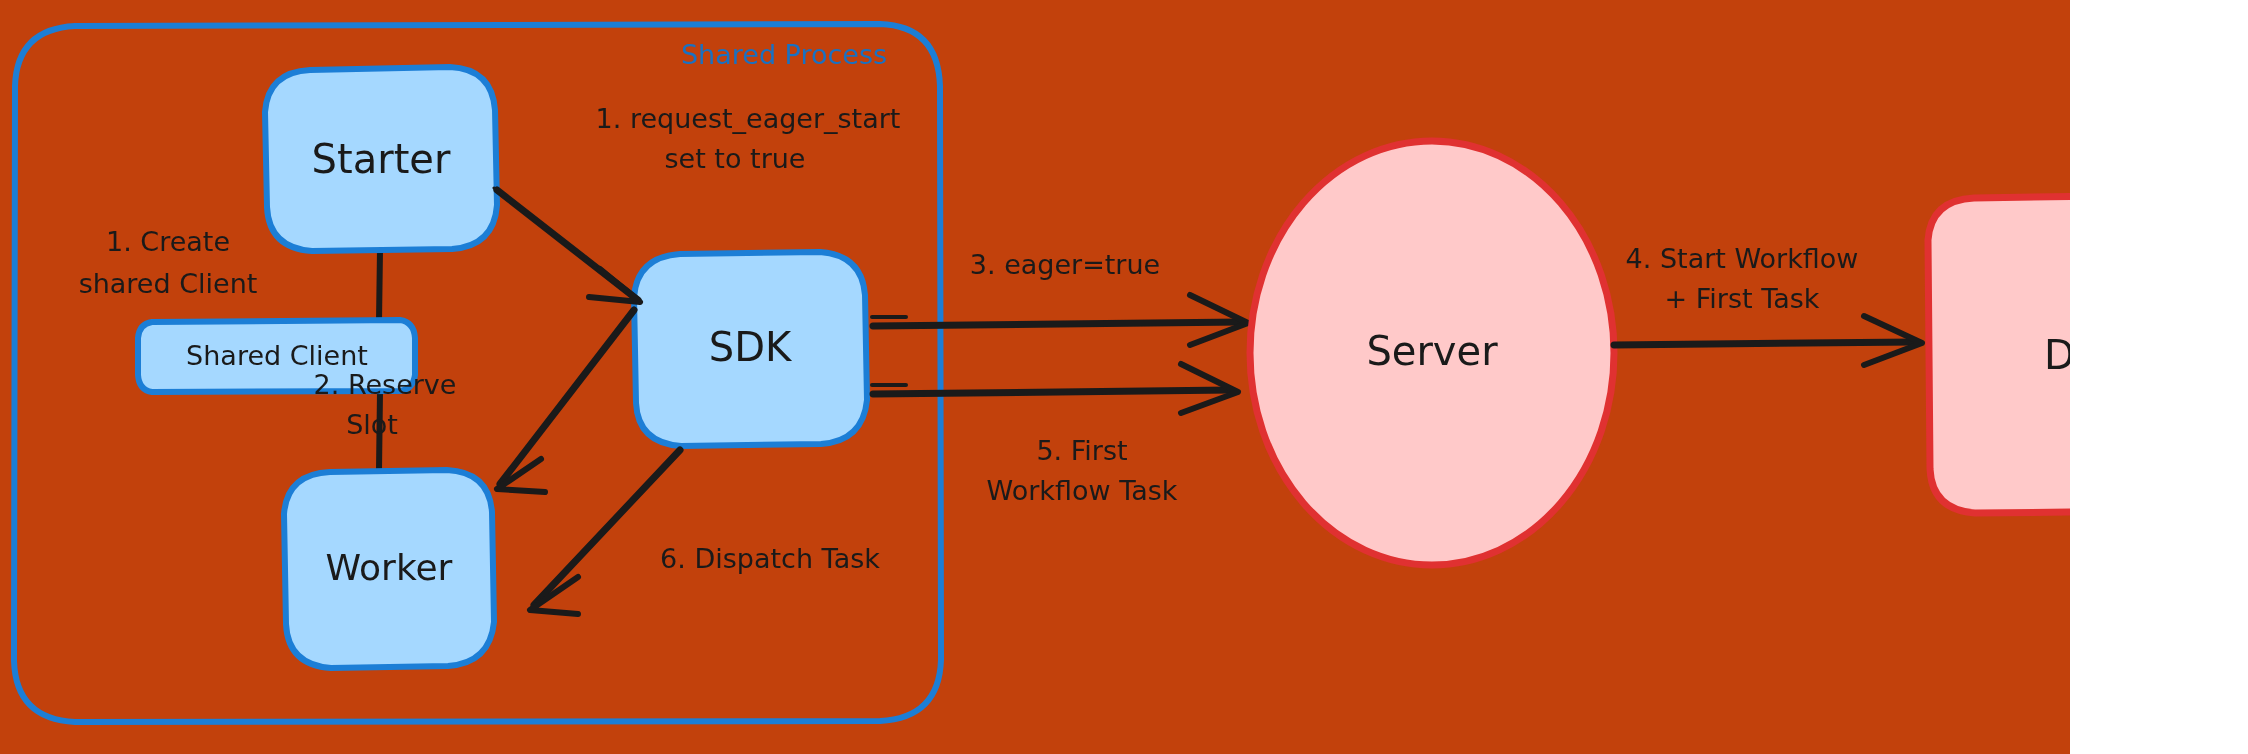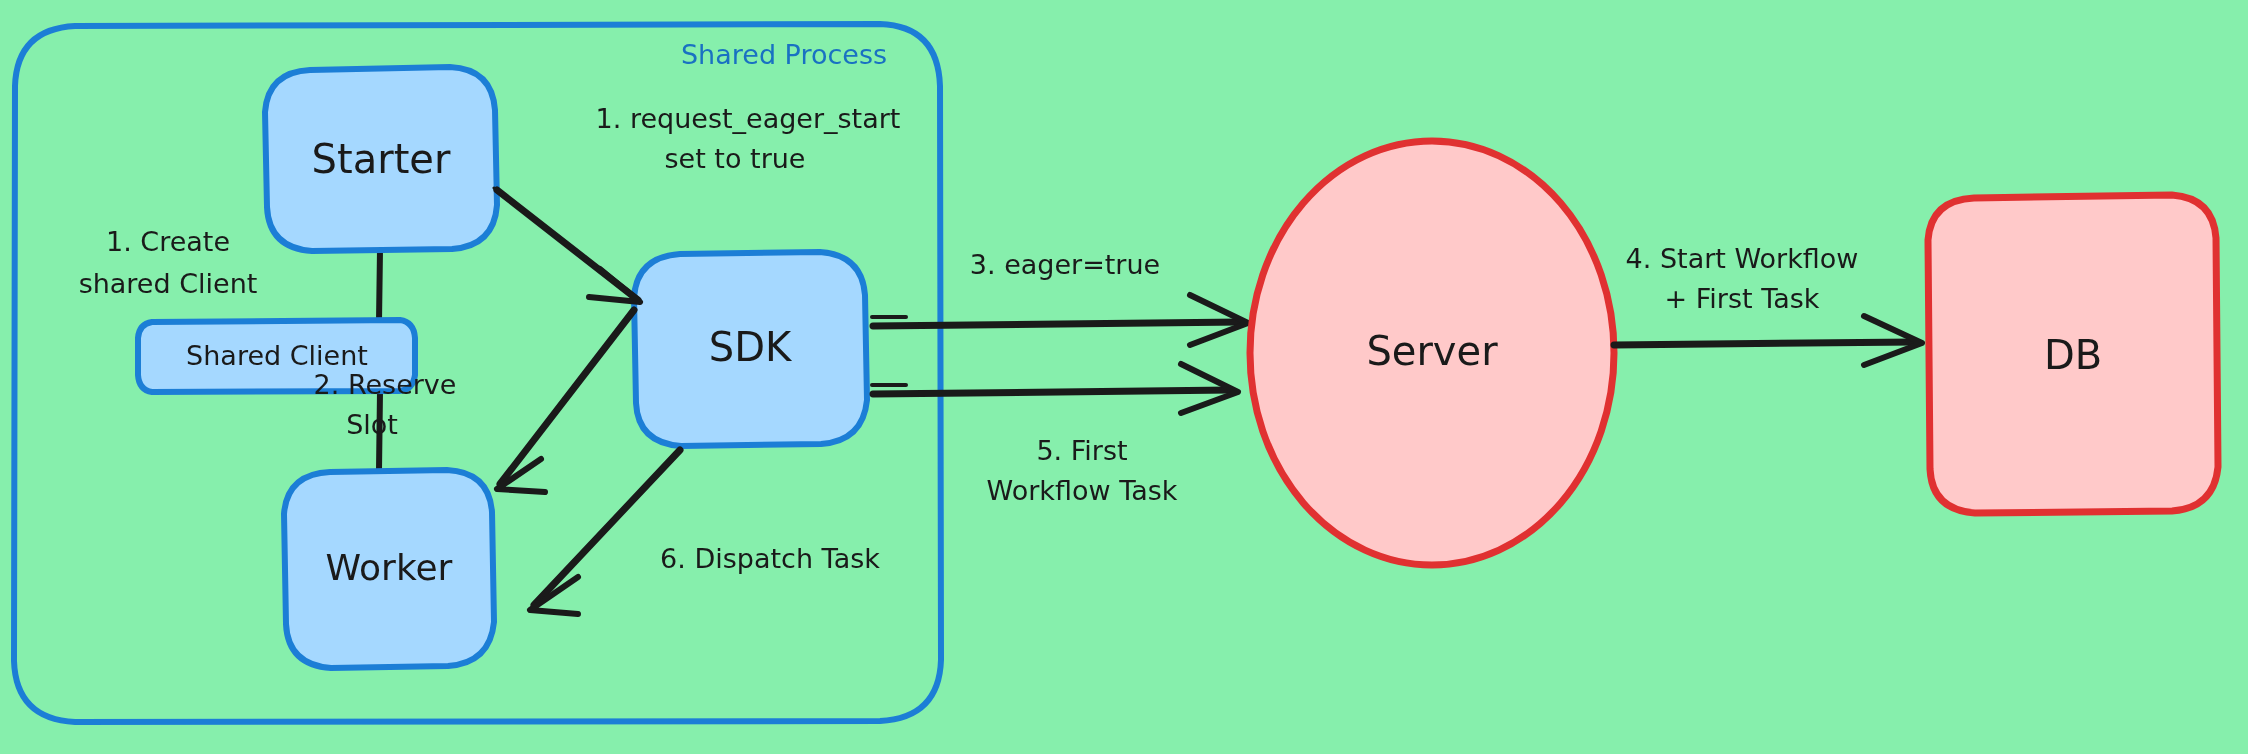--- a/index.html
+++ b/index.html
@@ -6,23 +6,23 @@
   html, body {
     margin: 0;
     padding: 0;
     background: #ffffff;
   }
   body {
     font-family: "DejaVu Sans", sans-serif;
   }
   #stage {
     position: relative;
-    width: 2248px;
+    width: 2070px;
     height: 754px;
-    background: #86efac;
+    background: #c2410c;
     overflow: hidden;
   }
   #diagram-svg {
     position: absolute;
     left: 0;
     top: 0;
     width: 2248px;
     height: 754px;
   }
   .node-label {

